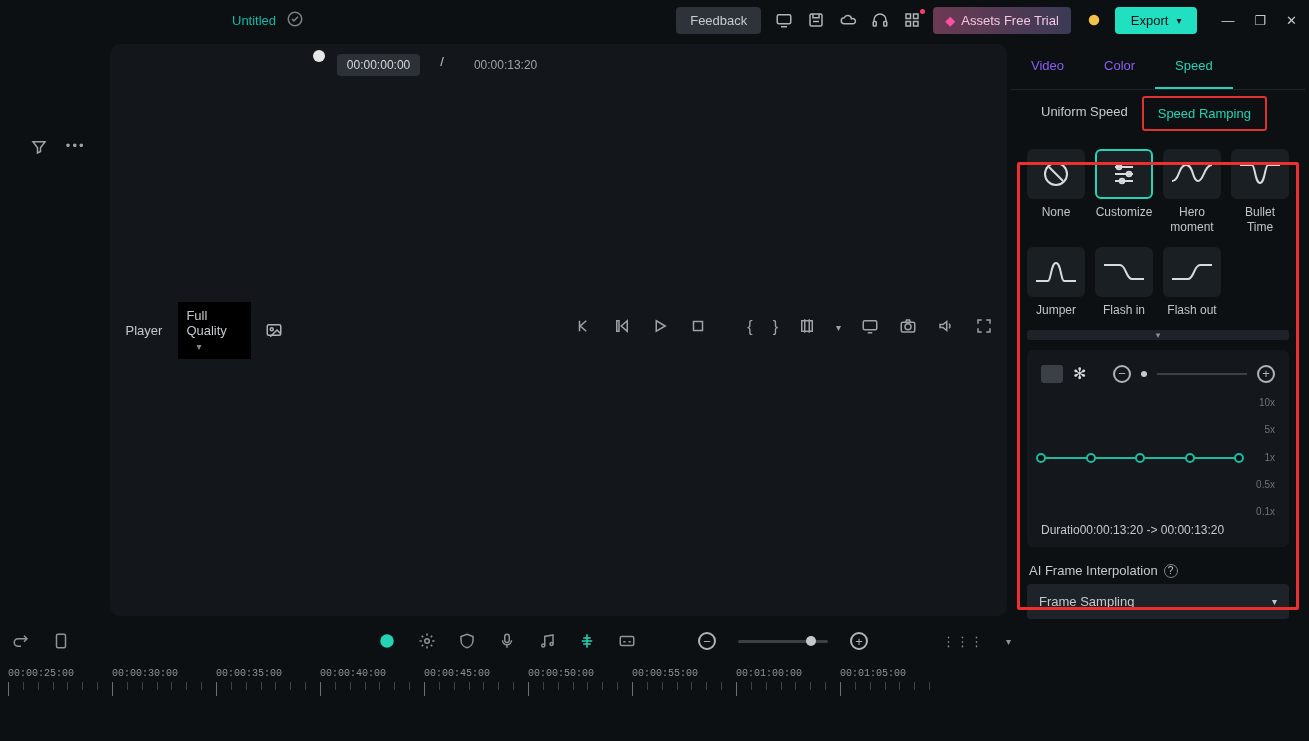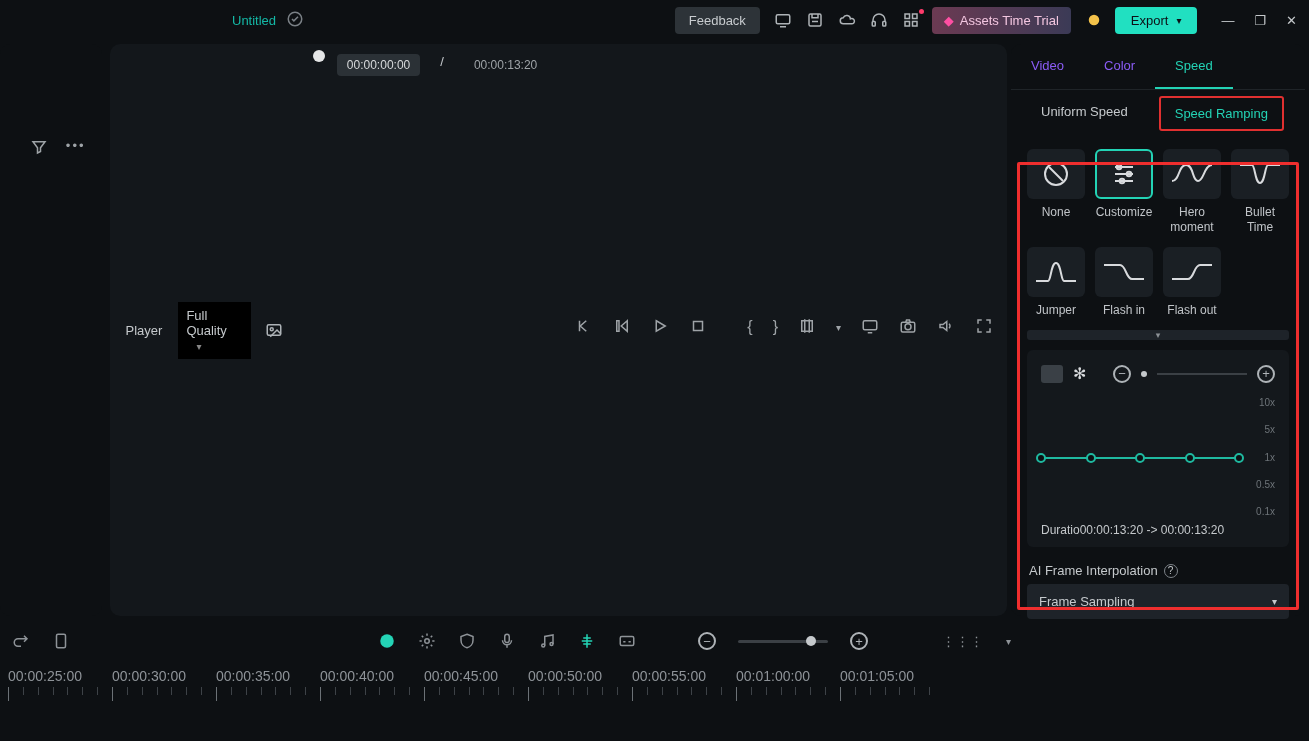--- a/index.html
+++ b/index.html
@@ -33,21 +33,21 @@
 .scrub-handle { position:absolute; left:0; top:50%; transform:translate(-4px,-50%); width:12px; height:12px; border-radius:50%; background:#e5e6e7; }
 .tcode { background:#2b3136; color:#d7d9db; padding:4px 10px; border-radius:4px; font-size:12px; }
 .tcode.total { background:none; color:#9ea3a7; }
 .player-ctrls { display:flex; align-items:center; padding:6px 14px 12px; gap:20px; color:#9ea3a7; }
 .player-ctrls .spacer { flex:1; }
 
 .right-col { flex:1; background:#0d1013; border-radius:10px; margin:4px 4px 4px 0; display:flex; flex-direction:column; position:relative; }
 .tabs1 { display:flex; border-bottom:1px solid #1f2428; }
 .tabs1 .tab { padding:14px 20px; color:#8b5cf6; cursor:pointer; }
 .tabs1 .tab.active { color:#23d3b5; border-bottom:2px solid #23d3b5; }
-.tabs2 { display:flex; padding:6px 16px 4px; gap:17px; }
+.tabs2 { display:flex; padding:6px 16px 4px; gap:0; }
 .tabs2 .tab { padding:8px 14px; color:#c5c9cc; cursor:pointer; border-radius:3px; }
 .tabs2 .tab.active { color:#23d3b5; border:2px solid #e03030; }
 .highlight-box { position:absolute; border:3px solid #ef2e2e; pointer-events:none; left:6px; right:6px; top:118px; bottom:6px; border-radius:2px; }
 .presets { display:grid; grid-template-columns:repeat(4,1fr); gap:12px 10px; padding:14px 16px 6px; }
 .preset { display:flex; flex-direction:column; align-items:center; gap:6px; cursor:pointer; }
 .preset .thumb { width:58px; height:50px; background:#1a1f24; border-radius:6px; display:flex; align-items:center; justify-content:center; }
 .preset.active .thumb { border:2px solid #23d3b5; }
 .preset .lbl { font-size:12px; color:#c0c4c8; text-align:center; line-height:1.25; }
 .preset svg { stroke:#d8dadd; stroke-width:2; fill:none; }
 .expand-bar { margin:6px 16px 10px; height:12px; background:#1e2329; border-radius:3px; display:flex; justify-content:center; align-items:center; color:#8b9095; font-size:9px; cursor:pointer; }
@@ -67,21 +67,21 @@
 .ai-label { padding:4px 18px 6px; color:#c5c9cc; font-size:13px; display:flex; gap:6px; align-items:center; }
 .ai-select { margin:0 16px 14px; background:#1e2329; border-radius:4px; padding:10px 12px; display:flex; justify-content:space-between; align-items:center; cursor:pointer; }
 
 .timeline-toolbar { height:42px; display:flex; align-items:center; padding:0 12px; gap:22px; color:#8e9398; }
 .timeline-toolbar .icn { cursor:pointer; display:inline-flex; }
 .timeline-toolbar .icn.active { color:#24d4b6; }
 .zoom-track { width:90px; height:3px; background:#3b4045; border-radius:2px; position:relative; }
 .zoom-track .h { position:absolute; right:12px; top:50%; transform:translate(0,-50%); width:10px; height:10px; background:#c5c9cc; border-radius:50%; }
 .ruler { height:48px; position:relative; padding:6px 8px 0; overflow:hidden; white-space:nowrap; }
 .tick-group { display:inline-block; width:104px; position:relative; vertical-align:top; }
-.tick-label { font-size:14px; color:#8e9398; }
+.tick-label { font-size:10px; color:#8e9398;font-family:Liberation Mono, monospace; }
 .ticks { display:flex; margin-top:3px; }
 .ticks span { flex:1; height:8px; border-left:1px solid #3d4247; }
 .ticks span:first-child { height:14px; border-left:1px solid #6b7176; }
 .ic { width:18px; height:18px; }
 </style>
 </head>
 <body>
 
 <div class="titlebar">
   <span class="title">Untitled</span>
@@ -120,21 +120,21 @@
   <span class="ticon badge-dot">
       <svg class="ic" viewBox="0 0 24 24" fill="none" stroke="currentColor" stroke-width="2">
         <rect x="4" y="4" width="6" height="6"></rect>
         <rect x="14" y="4" width="6" height="6"></rect>
         <rect x="4" y="14" width="6" height="6"></rect>
         <rect x="14" y="14" width="6" height="6"></rect>
       </svg>
     </span>
   <span class="trial">
     <span style="color:#ff4fa3">◆</span>
-    <span>Assets Time Trial</span>
+    <span>Assets Free Trial</span>
   </span>
   <span class="ticon" style="color:#f3c24a">
     <svg class="ic" viewBox="0 0 24 24" fill="currentColor">
         <circle cx="12" cy="12" r="7"></circle>
       </svg>
   </span>
   <span class="export-btn">
     <span>Export</span>
     <span style="font-size:10px">▾</span>
   </span>

